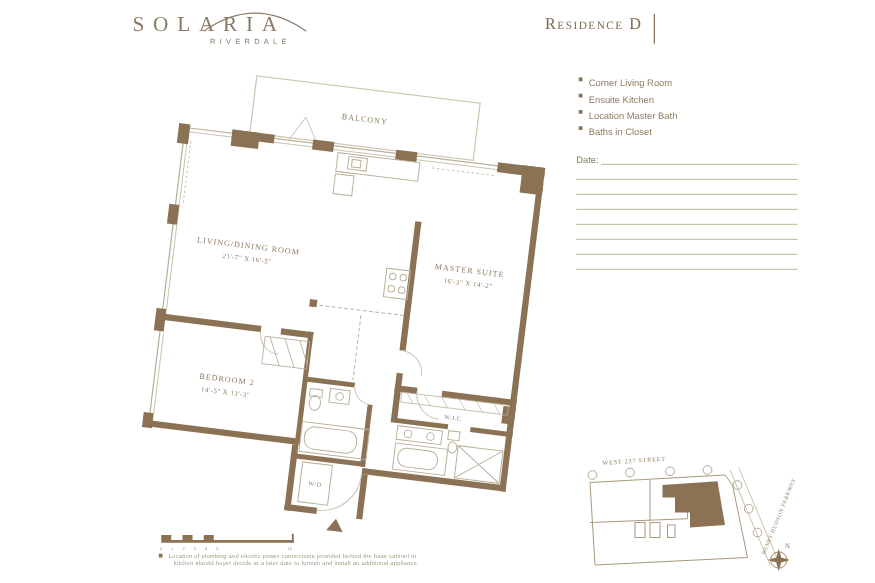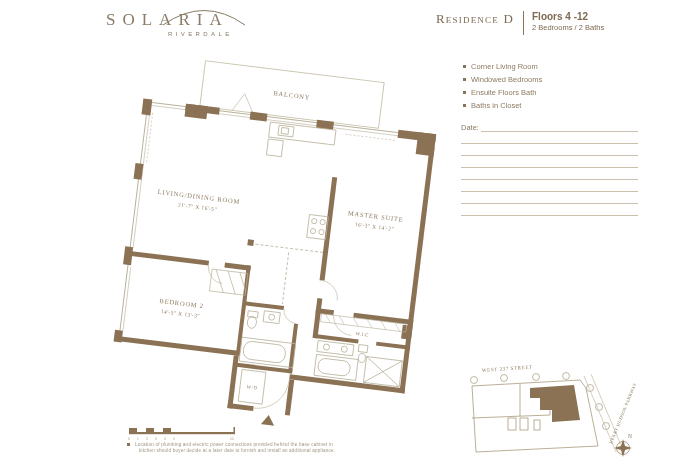--- a/index.html
+++ b/index.html
@@ -14,21 +14,21 @@
   .subbrand{font-size:6px;letter-spacing:3.4px;margin:1px 0 0 62px;color:#8a7a66;}
   
   .res-block{position:absolute;left:436px;top:11px;display:flex;align-items:flex-start;color:#7d6a52;}
   .res-name{font-family:"Liberation Serif",serif;font-size:13px;letter-spacing:1.2px;font-variant:small-caps;}
   .res-div{width:1px;height:24px;background:#8c7254;margin:0 8px 0 9px;}
   .res-col{display:flex;flex-direction:column;line-height:11px;}
   .floors{font-size:10px;font-weight:bold;}
   .bedbath{font-size:7.5px;}
   
   .features{position:absolute;left:463px;top:62px;color:#8d7b61;font-size:7.5px;}
-  .feat-row{display:flex;align-items:center;margin-bottom:4px;}
+  .feat-row{display:flex;margin-bottom:4px;}
   .sq{width:3px;height:3px;background:#8c7254;margin-right:5px;flex:none;}
   
   .noteform{position:absolute;left:461px;top:119px;width:177px;color:#8d7b61;font-size:7.5px;}
   .nf-row{display:flex;align-items:flex-end;height:13px;}
   .nf-lbl{margin-right:2px;}
   .nf-line{flex:1;border-bottom:1px solid #c8c3aa;height:10px;}
   .bl{border-bottom:1px solid #c8c3aa;height:11px;}
   
   .plan{position:absolute;left:140px;top:48px;transform:rotate(7deg);transform-origin:8px 54px;}
   .plan text{font-family:"Liberation Serif",serif;fill:#8d7b61;}
@@ -50,38 +50,34 @@
   <div class="brand">SOLARIA</div>
   <svg class="brand-arc" width="86" height="22" viewBox="0 0 86 22">
     <path d="M2,20 Q43,-9 84,20" fill="none" stroke="#8a7a66" stroke-width="1"></path>
   </svg>
   <div class="subbrand">RIVERDALE</div>
 </div>
 
 <div class="res-block">
   <div class="res-name">Residence D</div>
   <div class="res-div"></div>
-  <div class="res-col">
-    <div class="floors">Floors 4 -12</div>
-    <div class="bedbath">2 Bedrooms / 2 Baths</div>
-  </div>
 </div>
 
 <div class="features">
   <div class="feat-row">
       <span class="sq"></span>
       <span>Corner Living Room</span>
     </div>
   <div class="feat-row">
       <span class="sq"></span>
-      <span>Windowed Bedrooms</span>
-    </div>
-  <div class="feat-row">
-      <span class="sq"></span>
-      <span>Ensuite Floors Bath</span>
+      <span>Ensuite Kitchen</span>
+    </div>
+  <div class="feat-row">
+      <span class="sq"></span>
+      <span>Location Master Bath</span>
     </div>
   <div class="feat-row">
       <span class="sq"></span>
       <span>Baths in Closet</span>
     </div>
 </div>
 
 <div class="noteform">
   <div class="nf-row">
       <span class="nf-lbl">Date:</span>

